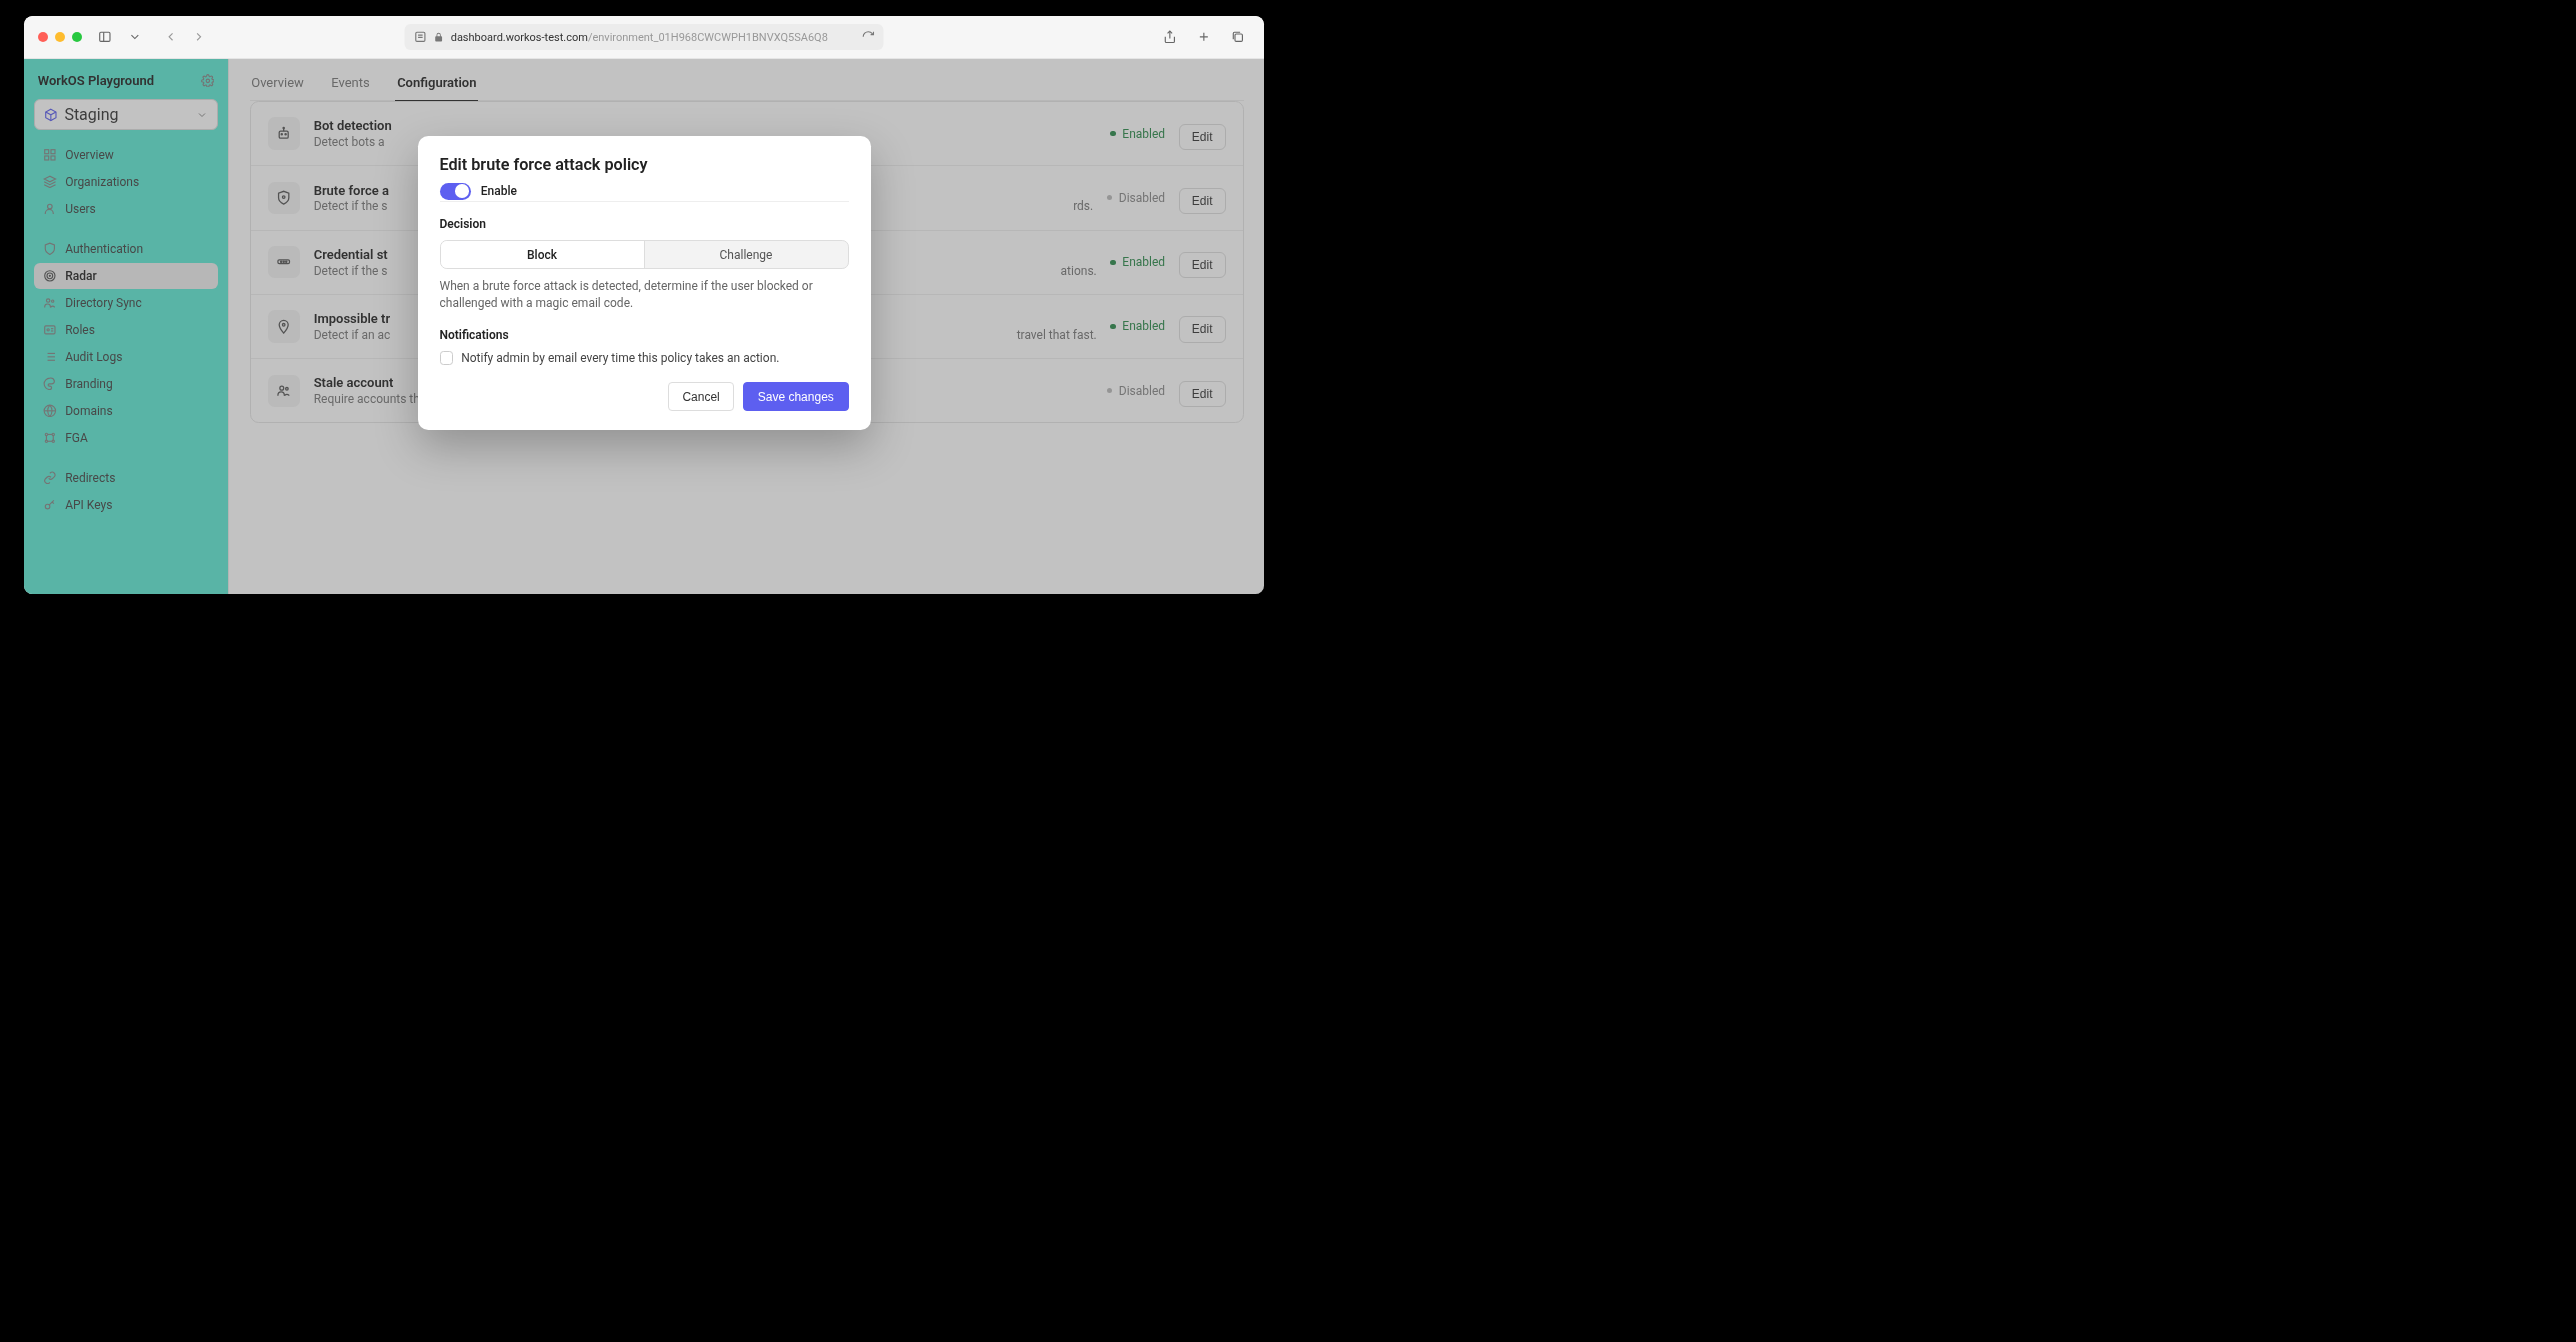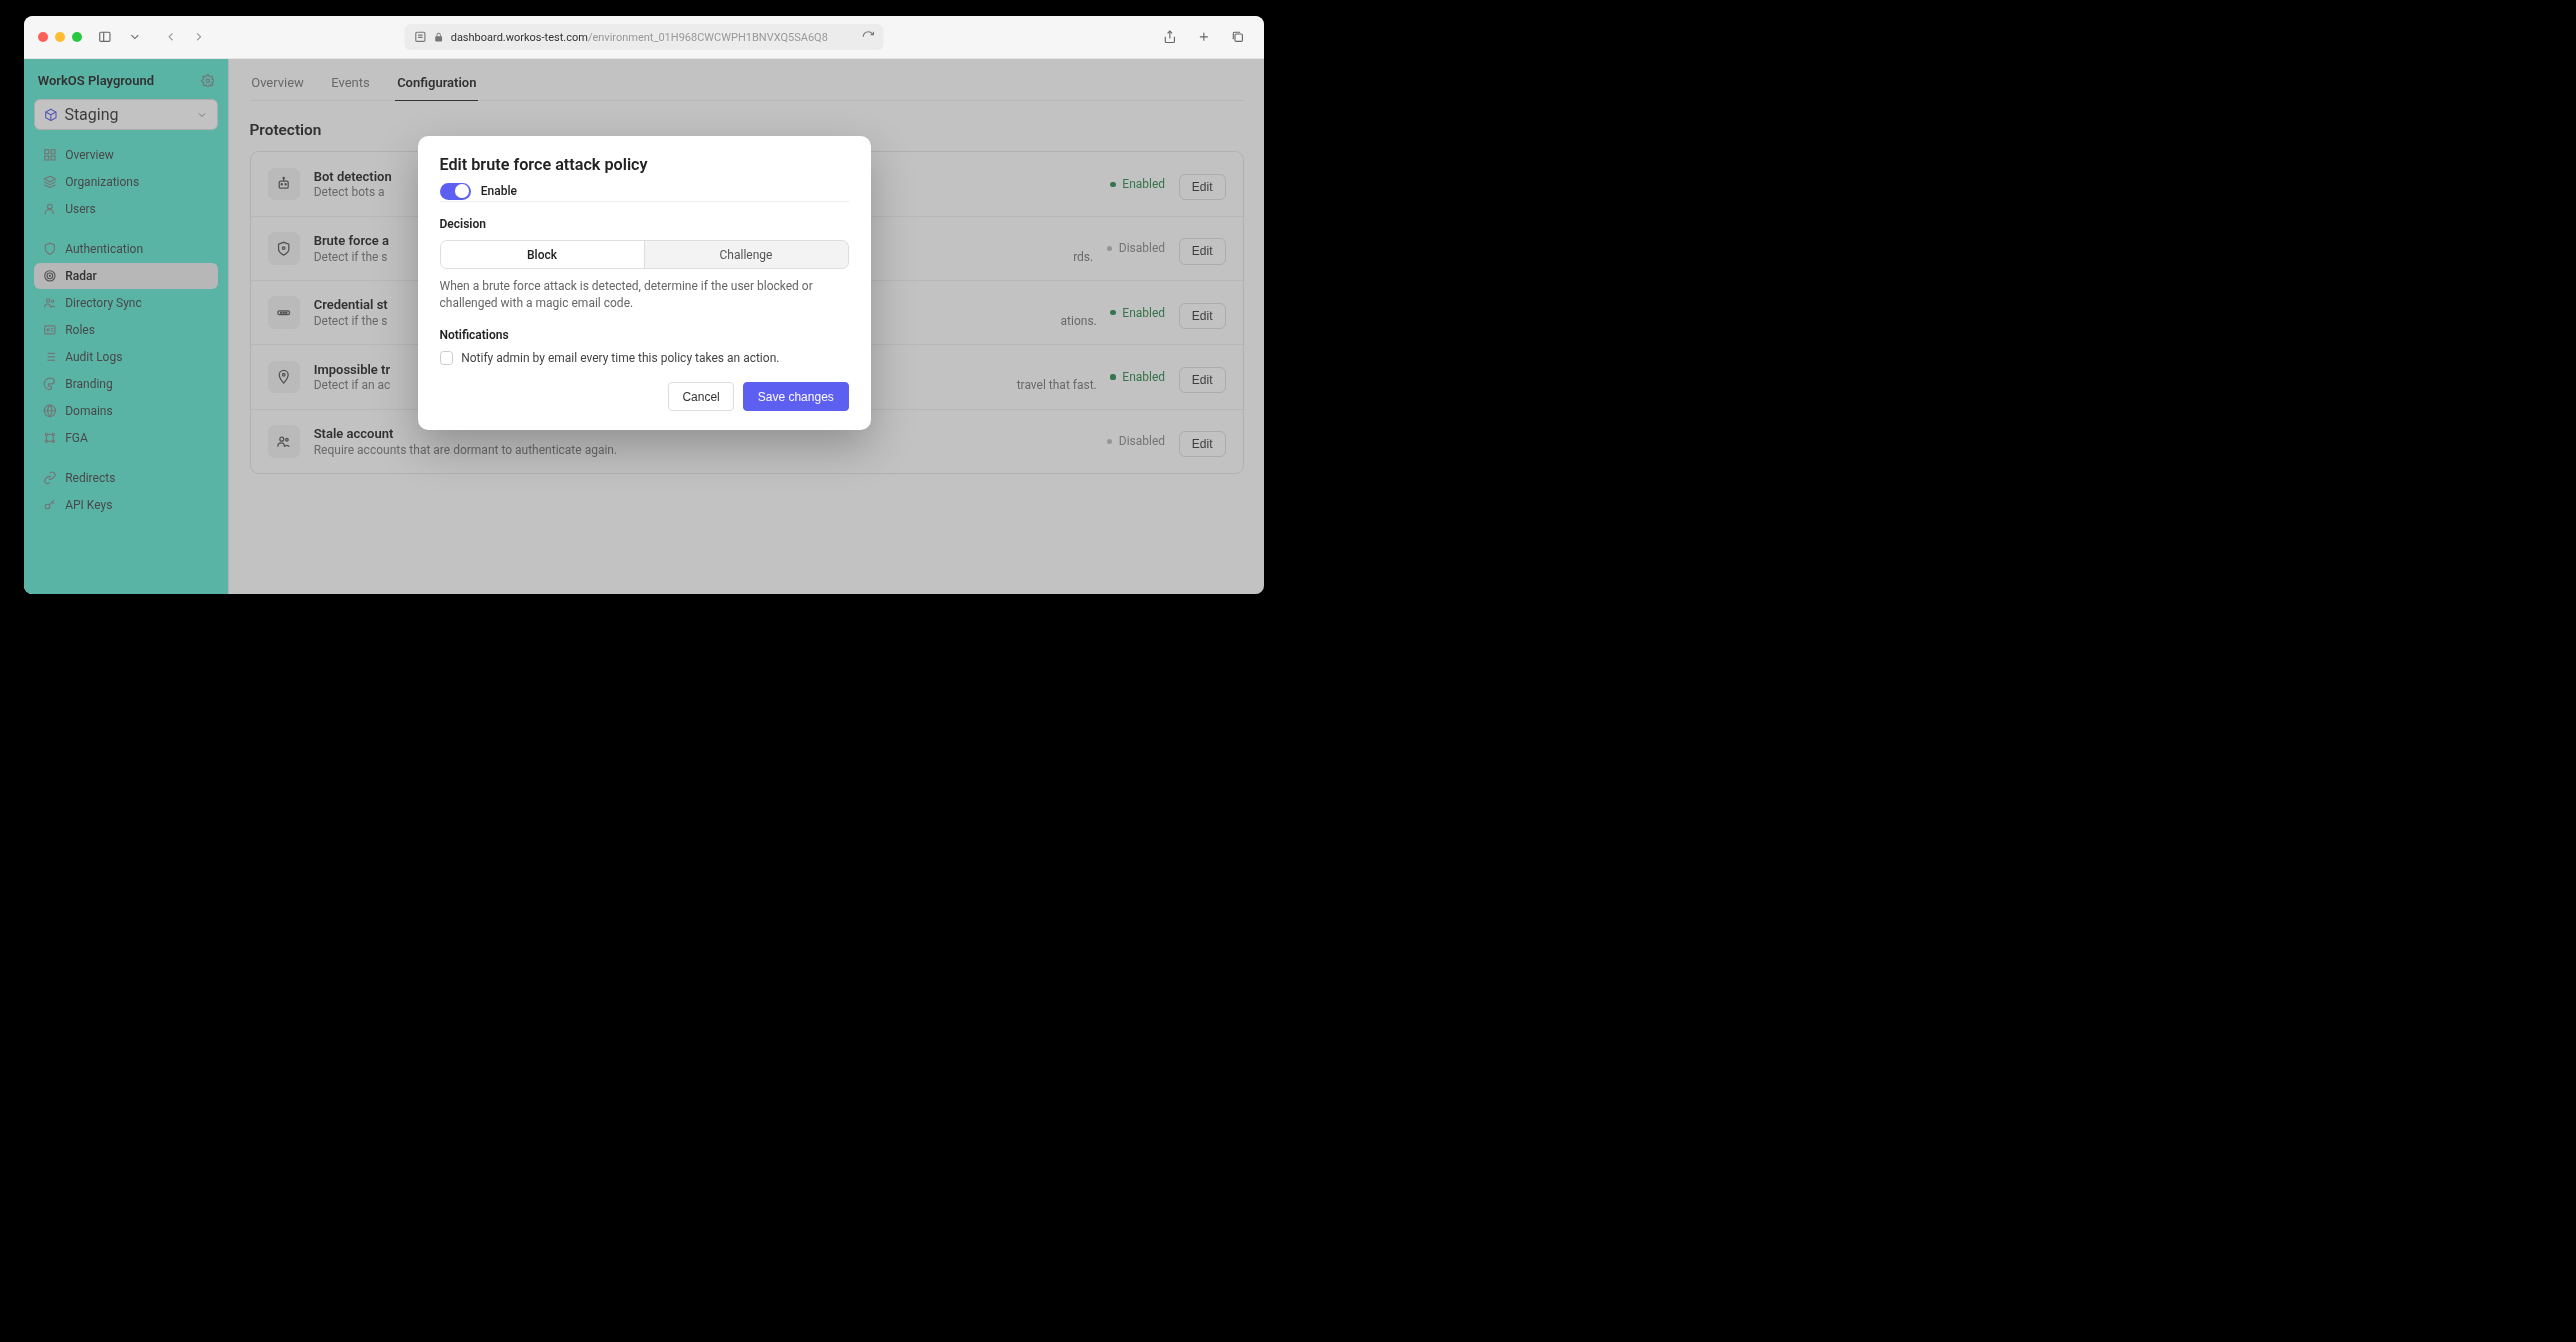--- a/index.html
+++ b/index.html
@@ -363,21 +363,20 @@
           <span>API Keys</span>
         </div>
     </div>
 
     <div class="main">
       <div class="tabs">
         <div class="tab">Overview</div>
         <div class="tab">Events</div>
         <div class="tab active">Configuration</div>
       </div>
-      <div class="section-h">Protection</div>
       <div class="panel">
         <div class="row">
           <div class="row-icon">
               <svg viewBox="0 0 24 24" fill="none" stroke="currentColor" stroke-width="2">
                 <rect x="5" y="8" width="14" height="11" rx="2"></rect>
                 <circle cx="9" cy="13" r="1"></circle>
                 <circle cx="15" cy="13" r="1"></circle>
                 <line x1="12" y1="4" x2="12" y2="8"></line>
                 <circle cx="12" cy="3" r="1"></circle>
               </svg>

